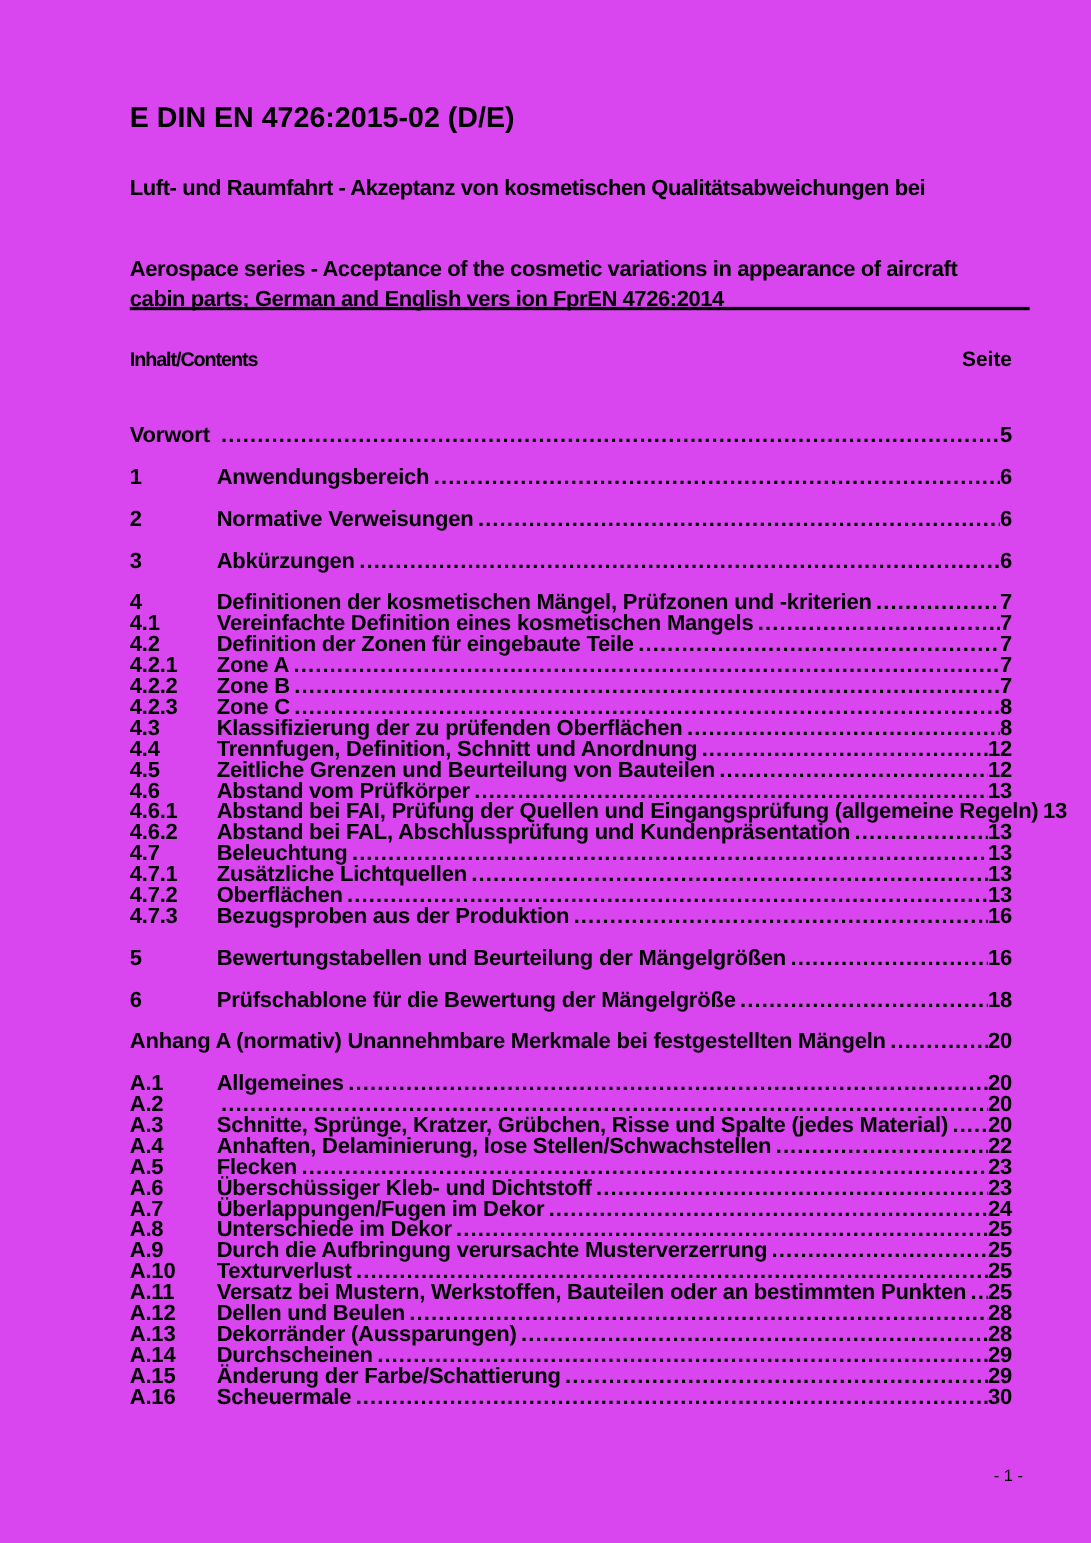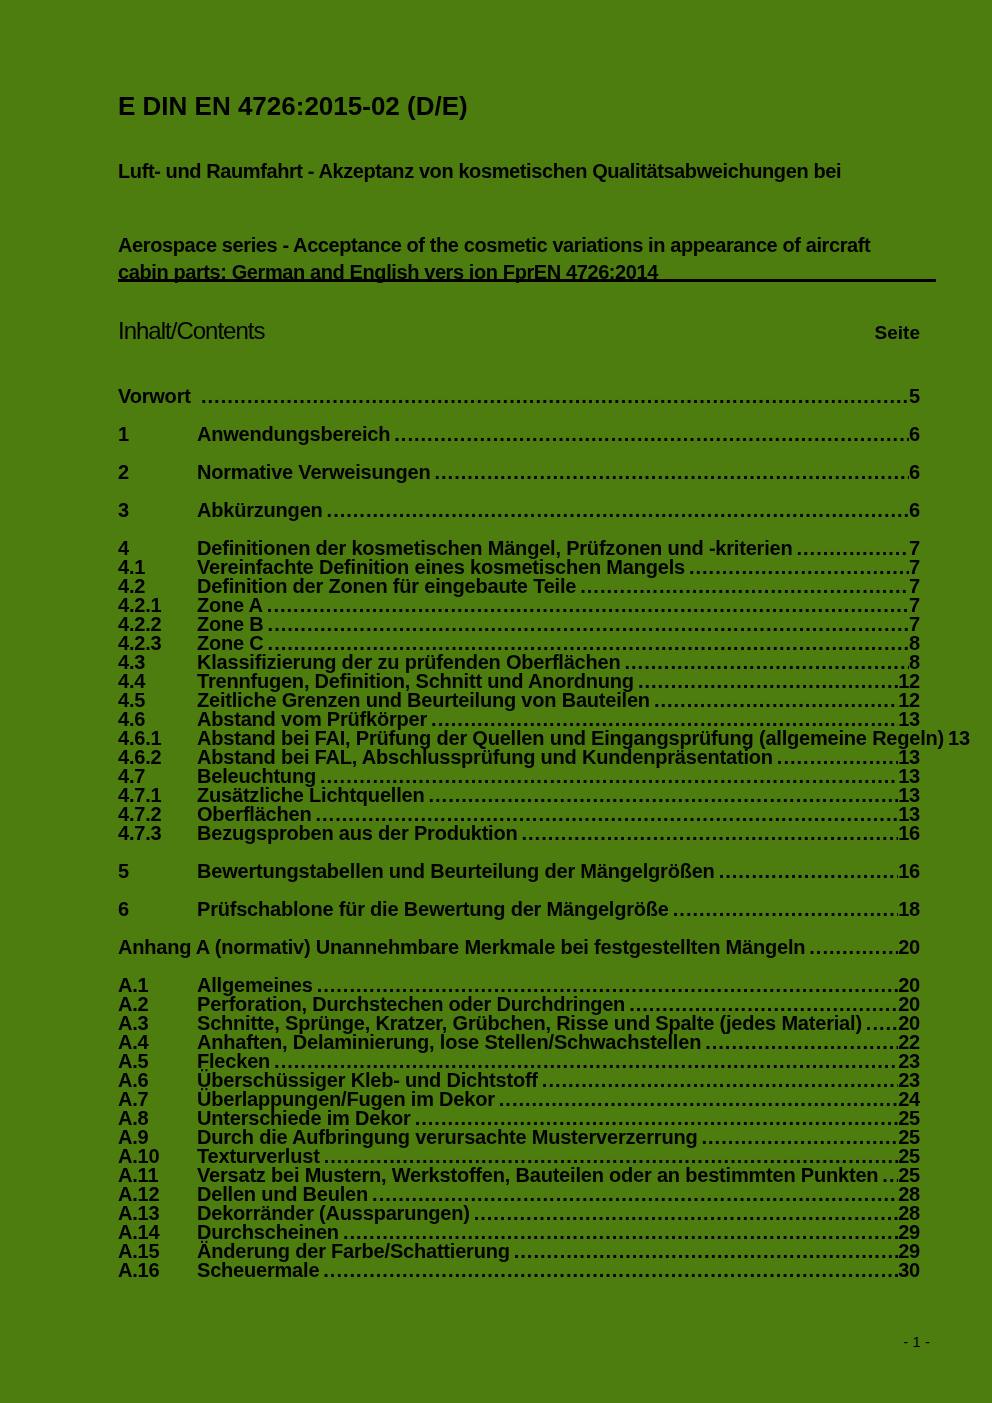--- a/index.html
+++ b/index.html
@@ -4,21 +4,21 @@
 <style>
   html, body {
     margin: 0;
     padding: 0;
     background: #ffffff;
   }
   .page {
     position: relative;
     width: 992px;
     height: 1403px;
-    background: #4d7c0f;
+    background: #d946ef;
     color: #000000;
     font-family: "Liberation Sans", sans-serif;
     overflow: hidden;
   }
   .doc-number {
     position: absolute;
     left: 118px;
     top: 91px;
     margin: 0;
     font-size: 26px;
@@ -47,22 +47,22 @@
   .contents-head {
     position: absolute;
     left: 118px;
     top: 317px;
     width: 802px;
     display: flex;
     justify-content: space-between;
     align-items: baseline;
   }
   .contents-title {
-    font-size: 24px;
-    font-weight: normal;
+    font-size: 18px;
+    font-weight: bold;
     letter-spacing: -1px;
   }
   .page-col-label {
     font-size: 19px;
     font-weight: bold;
   }
   .toc {
     position: absolute;
     left: 118px;
     top: 387px;
@@ -277,21 +277,20 @@
       </div>
       <div class="toc-group">
         <div class="toc-row">
           <span class="toc-num">A.1</span>
           <span class="toc-label">Allgemeines</span>
           <span class="toc-dots">............................................................................................................................................................................................................................</span>
           <span class="toc-page">20</span>
         </div>
         <div class="toc-row">
           <span class="toc-num">A.2</span>
-          <span class="toc-label">Perforation, Durchstechen oder Durchdringen</span>
           <span class="toc-dots">............................................................................................................................................................................................................................</span>
           <span class="toc-page">20</span>
         </div>
         <div class="toc-row">
           <span class="toc-num">A.3</span>
           <span class="toc-label">Schnitte, Sprünge, Kratzer, Grübchen, Risse und Spalte (jedes Material)</span>
           <span class="toc-dots">............................................................................................................................................................................................................................</span>
           <span class="toc-page">20</span>
         </div>
         <div class="toc-row">

